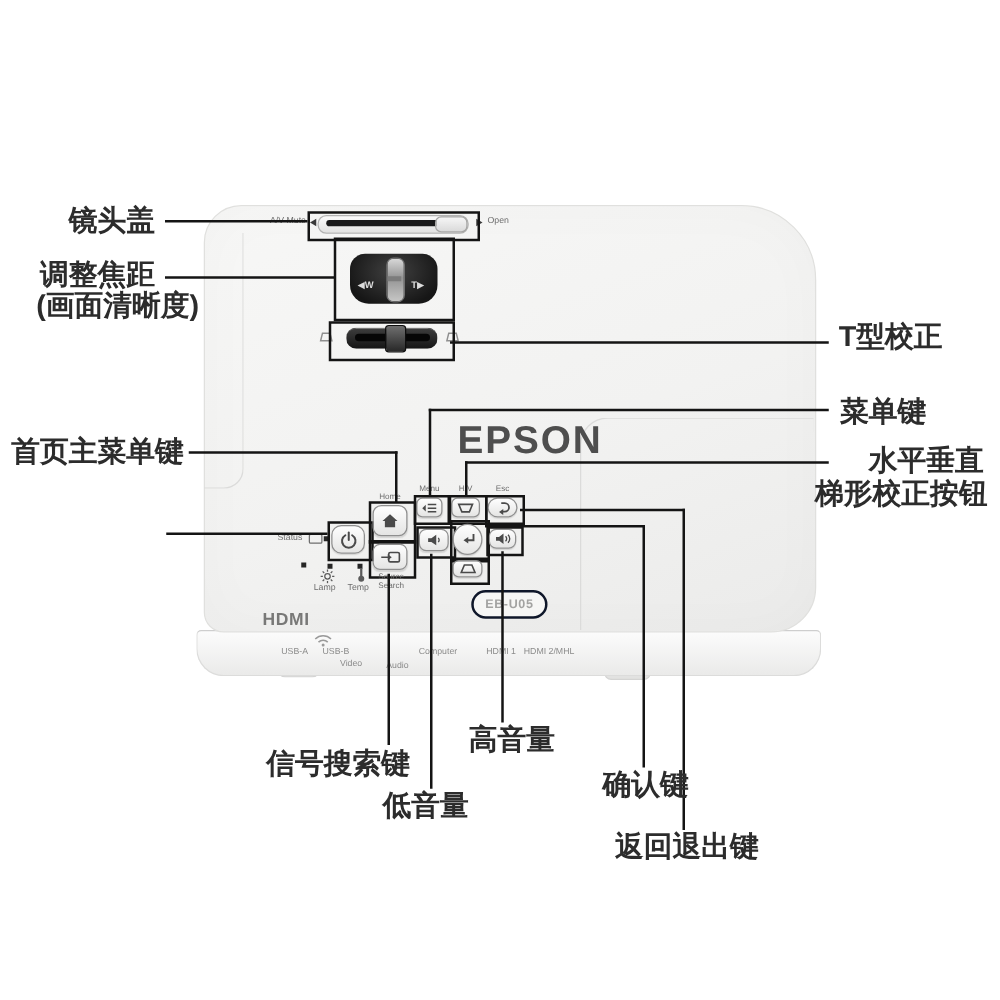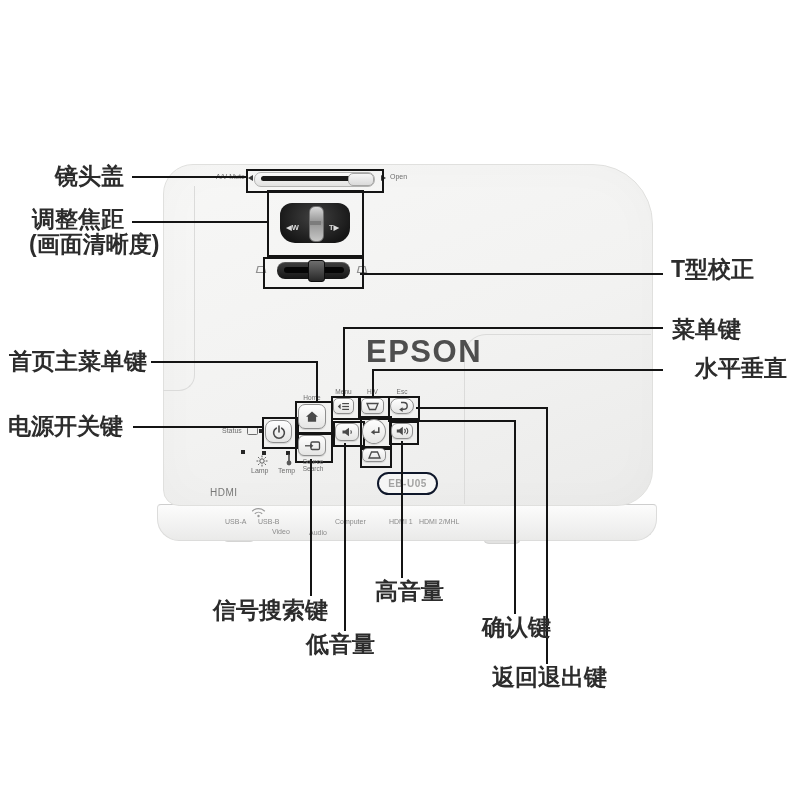--- a/index.html
+++ b/index.html
@@ -49,21 +49,21 @@
   .lens-track{background:linear-gradient(#fbfbfb,#e2e2e1);border:1px solid #b3b3b2;border-radius:7px;}
   .lens-slit{background:#191919;border-radius:2.5px;}
   .lens-knob{background:linear-gradient(#f6f6f6,#dadada);border:1px solid #a6a6a5;border-radius:5px;}
   .tri-l{width:0;height:0;border-top:3px solid transparent;border-bottom:3px solid transparent;border-right:5px solid #3a3a3a;}
   .tri-r{width:0;height:0;border-top:3px solid transparent;border-bottom:3px solid transparent;border-left:5px solid #3a3a3a;}
 
   .epson{font-size:31px;font-weight:bold;color:#4e4e4e;letter-spacing:1.5px;line-height:1;}
   .badge{border:2px solid #0f172a;border-radius:12px;background:#f6f6f5;
          display:flex;align-items:center;justify-content:center;
          font-size:10px;font-weight:bold;color:#a3a3a2;letter-spacing:.5px;}
-  .hdmi{font-size:10px;font-weight:normal;color:#787877;letter-spacing:.5px;}
+  .hdmi{font-size:14px;font-weight:bold;color:#787877;letter-spacing:.5px;}
   .card-ico{width:9px;height:6px;border:1px solid #6e6e6e;border-radius:1.5px;display:inline-block;}
 </style>
 </head>
 <body>
 
 <div id="stage">
 
   <div class="abs foot" style="left:222px;top:532px;width:32px;height:9px;"></div>
   <div class="abs foot" style="left:483px;top:534px;width:36px;height:9px;"></div>
   <div class="abs front-face"></div>
@@ -247,23 +247,23 @@
   <div class="abs vline" style="left:401px;top:441px;height:137px;"></div>
   <div class="abs hline" style="left:388px;top:420px;width:128px;"></div>
   <div class="abs vline" style="left:514px;top:420px;height:194px;"></div>
   <div class="abs hline" style="left:416px;top:407px;width:132px;"></div>
   <div class="abs vline" style="left:546px;top:407px;height:257px;"></div>
 
   <div class="abs lbl" style="left:55px;top:164px;">镜头盖</div>
   <div class="abs lbl" style="left:32px;top:207px;">调整焦距</div>
   <div class="abs lbl" style="left:29px;top:232px;">(画面清晰度)</div>
   <div class="abs lbl" style="left:9px;top:349px;">首页主菜单键</div>
-  <div class="abs lbl" style="left:8px;top:414px;">电源开关键</div>
   <div class="abs lbl" style="left:671px;top:257px;">T型校正</div>
   <div class="abs lbl" style="left:672px;top:317px;">菜单键</div>
   <div class="abs lbl" style="left:695px;top:356px;">水平垂直</div>
+  <div class="abs lbl" style="left:652px;top:382px;">梯形校正按钮</div>
   <div class="abs lbl" style="left:213px;top:598px;">信号搜索键</div>
   <div class="abs lbl" style="left:306px;top:632px;">低音量</div>
   <div class="abs lbl" style="left:375px;top:579px;">高音量</div>
   <div class="abs lbl" style="left:482px;top:615px;">确认键</div>
   <div class="abs lbl" style="left:492px;top:665px;">返回退出键</div>
 
 </div>
 
 </body></html>

